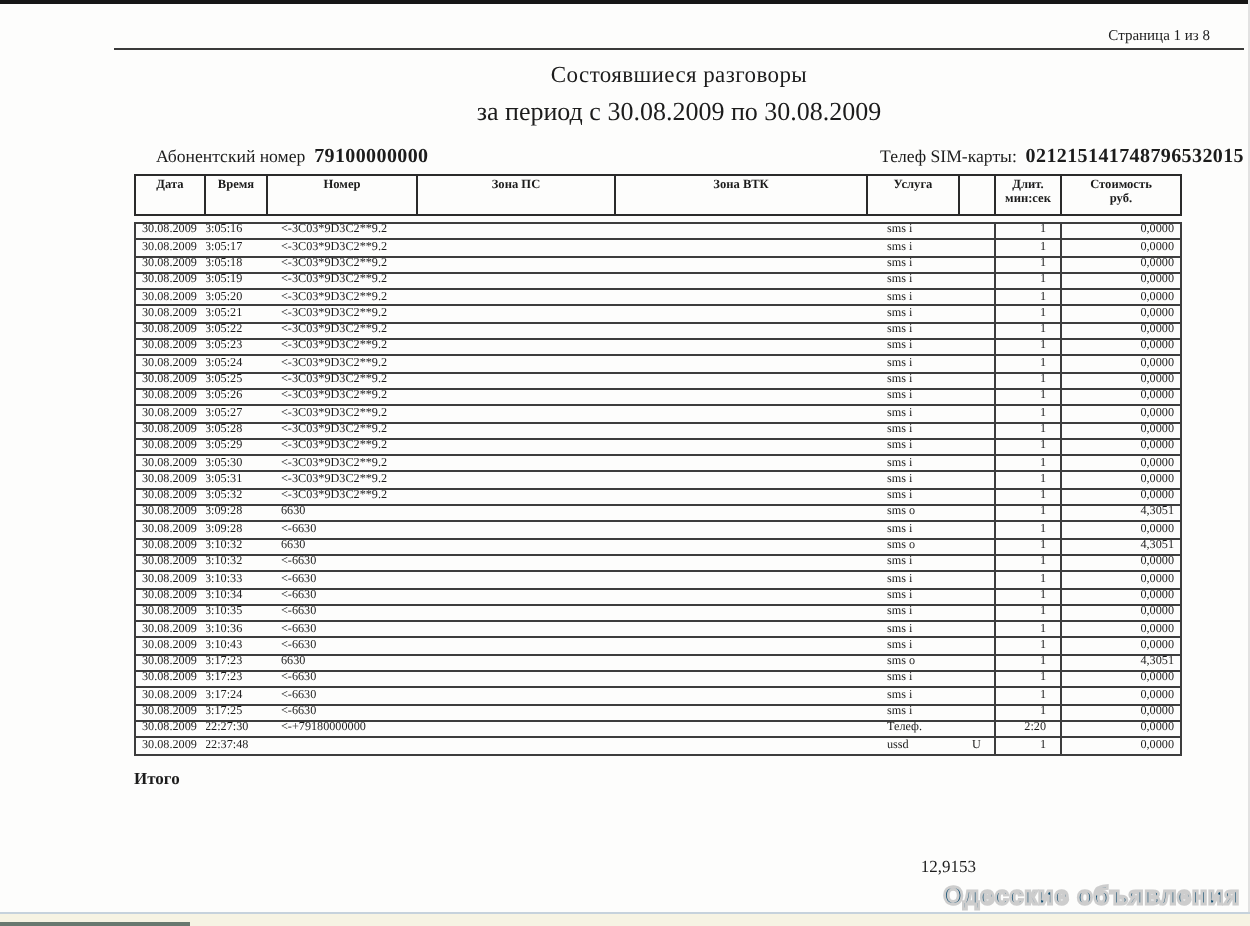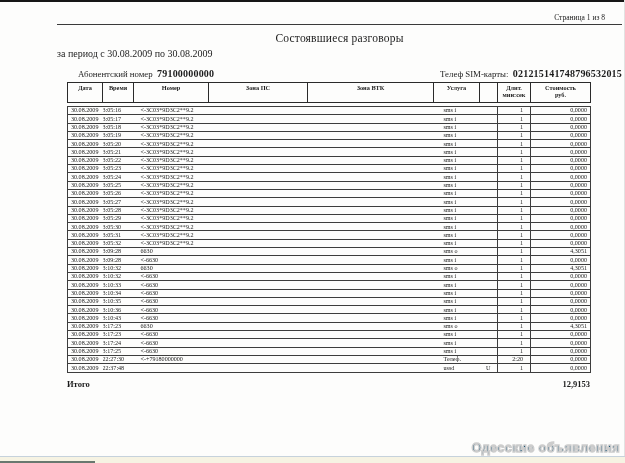--- a/index.html
+++ b/index.html
@@ -11,21 +11,21 @@
   }
   .top-bar{position:absolute;top:0;left:0;width:625px;height:2px;background:#161616;}
   .right-edge{position:absolute;top:0;right:0;width:1px;height:100%;background:#e2e2e2;}
 
   .page{position:absolute;left:57px;top:13px;width:565px;}
 
   .page-label{ text-align:right;padding-right:17px;font-size:7.5px;color:#222;}
   .header-rule{border-bottom:1.2px solid #3a3a3a;margin-top:2px;}
 
   .title{text-align:center;font-weight:normal;font-size:11.5px;margin-top:7px;letter-spacing:.2px;}
-  .subtitle{font-size:10px;margin-top:4px;}
+  .subtitle{text-align:center;font-size:13px;margin-top:4px;}
 
   .numbers{display:flex;justify-content:space-between;margin-top:9px;padding-left:21px;font-size:8.8px;align-items:flex-end;}
   .numbers b{font-size:10px;letter-spacing:.2px;}
 
   table{border-collapse:collapse;table-layout:fixed;width:523px;margin-left:10px;}
   col.c-date{width:35px;} col.c-time{width:31px;} col.c-number{width:75px;}
   col.c-zone-ps{width:99px;} col.c-zone-vtk{width:126px;} col.c-service{width:46px;}
   col.c-flag{width:18px;} col.c-duration{width:33px;} col.c-cost{width:60px;}
 
   .head-table{margin-top:3px;}
@@ -39,23 +39,23 @@
     font-size:6.1px;line-height:6.5px;height:7.3px;padding:0;white-space:nowrap;
     border-top:1px solid #3d3d3d;border-bottom:1px solid #3d3d3d;overflow:hidden;
   }
   .data-table td.c-date{border-left:1px solid #3d3d3d;padding-left:3px;overflow:visible;}
   .data-table td.c-number{padding-left:7px;}
   .data-table td.c-service{padding-left:10px;}
   .data-table td.c-flag{text-align:center;}
   .data-table td.c-duration{border-left:1px solid #3d3d3d;text-align:right;padding-right:7px;}
   .data-table td.c-cost{border-left:1px solid #3d3d3d;border-right:1px solid #3d3d3d;text-align:right;padding-right:3px;}
 
-  .totals{display:flex;justify-content:space-between;width:523px;margin-left:10px;margin-top:6px;}
+  .totals{display:flex;justify-content:space-between;width:421px;margin-left:10px;margin-top:6px;}
   .totals .t-label{font-weight:bold;font-size:8.5px;}
-  .totals .t-value{font-weight:bold;font-size:8.5px;}
+  .totals .t-value{font-weight:normal;font-size:8.5px;margin-top:44px;}
 
   .watermark{position:absolute;right:5px;bottom:9px;text-align:right;
     font-family:"Liberation Sans", sans-serif;line-height:1;}
   .wm-brand{
     font-size:27px;font-weight:bold;letter-spacing:1px;
     color:#ffffff;-webkit-text-stroke:2.5px #cdcdcd;
   }
   .wm-tagline{
     margin-top:2px;font-size:12.5px;font-weight:bold;letter-spacing:.5px;
     color:#0c4a6e;-webkit-text-stroke:1.4px #cdcdcd;

